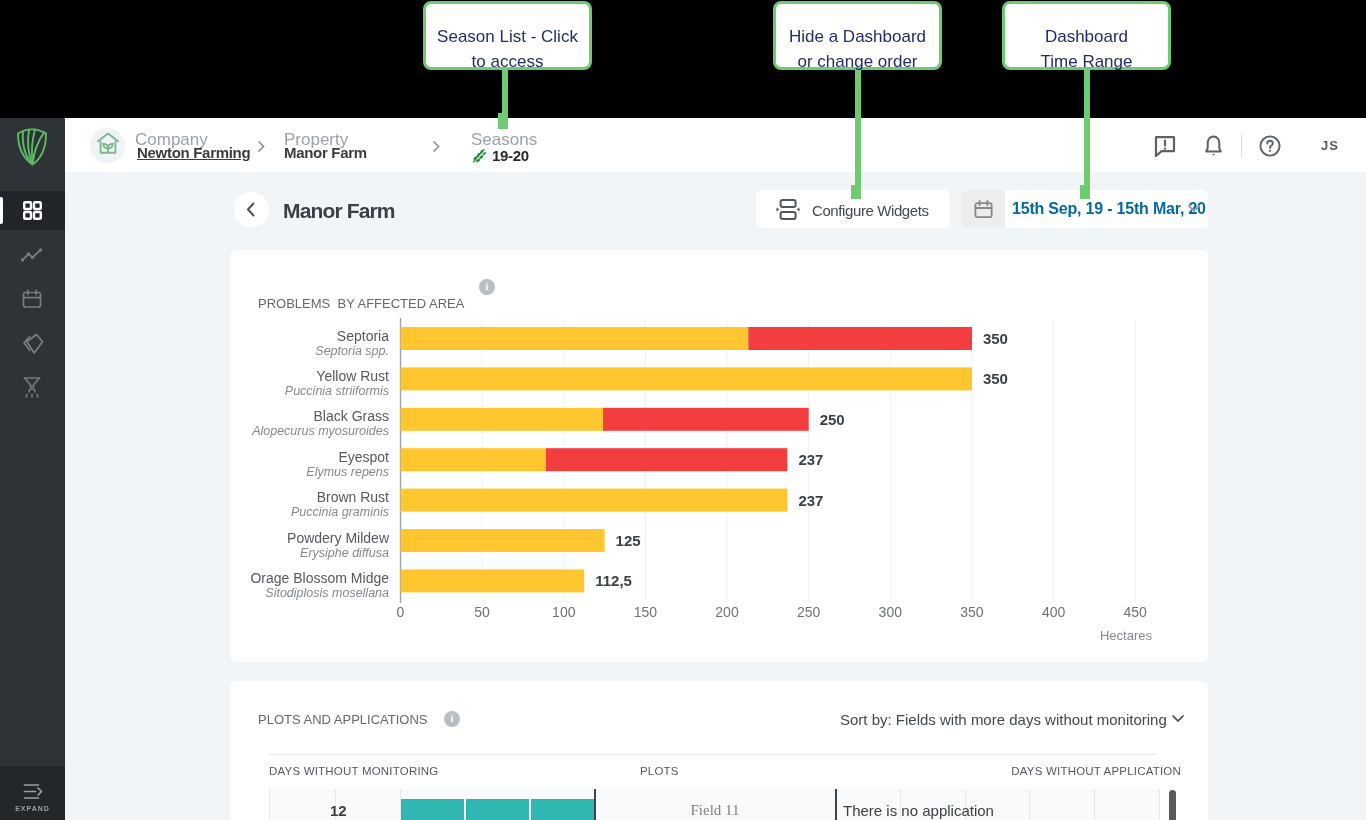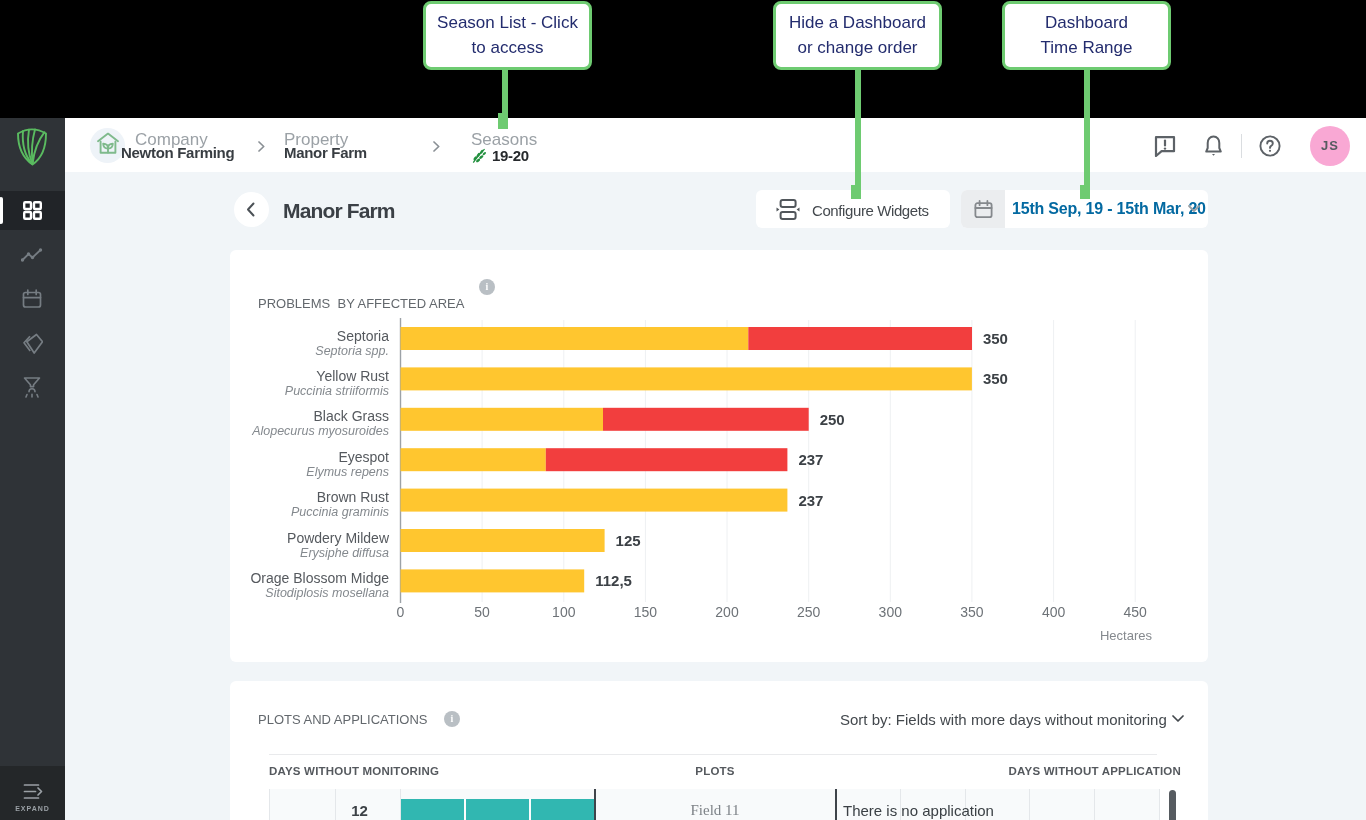--- a/index.html
+++ b/index.html
@@ -5,36 +5,36 @@
   * { margin:0; padding:0; box-sizing:border-box; }
   html,body { width:1366px; height:820px; overflow:hidden; background:#000; font-family:"Liberation Sans", sans-serif; }
   .abs { position:absolute; }
   body { position:relative; }
 
   
   #topband { left:0; top:0; width:1366px; height:118px; background:#000; }
 
   
   .callout { top:1px; height:69px; background:#fff; border:3px solid #6ecb71; border-radius:8px;
-             color:#232c6e; font-size:17px; line-height:25px; text-align:center; padding-top:6px; z-index:30; }
+             color:#232c6e; font-size:17px; line-height:25px; text-align:center; padding-top:20px; z-index:30; }
   .cline { background:#6ecb71; z-index:30; }
 
   
   #sidebar { left:0; top:118px; width:65px; height:702px; background:#2f3337; }
   #selblock { left:0; top:191px; width:65px; height:39px; background:#212428; }
   #selbar { left:-1px; top:197px; width:4px; height:27px; background:#fff; border-radius:3px; }
   #expandblock { left:0; top:766px; width:65px; height:54px; background:#242729; }
   #expandtxt { left:0; top:805px; width:65px; text-align:center; color:#9aa0a5; font-size:7px; letter-spacing:1px; font-weight:bold; }
 
   
   #header { left:65px; top:118px; width:1301px; height:54px; background:#fff; }
   #crumbcircle { left:90px; top:128px; width:35px; height:35px; border-radius:50%; background:#eef3f8; }
   .blabel { font-size:17px; color:#9ba1a6; }
   .bvalue { font-size:15px; font-weight:bold; color:#383d42; letter-spacing:-0.3px; white-space:nowrap; }
-  #avatar { left:1310px; top:126px; width:40px; height:40px; border-radius:50%; background:#f9a8d4;
+  #avatar { left:1310px; top:126px; width:40px; height:40px; border-radius:50%; background:#ffffff;
             color:#565b60; font-size:13px; letter-spacing:1px; text-align:center; line-height:40px; font-weight:bold;}
   .hdivider { left:1241px; top:134px; width:1px; height:24px; background:#dadde0; }
 
   
   #content { left:65px; top:172px; width:1301px; height:648px; background:#f1f5f8; }
   #backbtn { left:234px; top:192px; width:35px; height:35px; border-radius:50%; background:#fff; }
   #pagetitle { left:283px; top:200px; font-size:21px; line-height:21px; letter-spacing:-0.85px; font-weight:bold; color:#3b4046; white-space:nowrap; }
   #cfgbtn { left:756px; top:190px; width:194px; height:38px; background:#fff; border-radius:6px; }
   #cfgtxt { left:812px; top:202px; font-size:15px; color:#44494e; letter-spacing:-0.4px; white-space:nowrap; }
   #datepicker { left:961px; top:190px; width:247px; height:38px; background:#fff; border-radius:6px; overflow:hidden; }
@@ -43,28 +43,28 @@
 
   .card { background:#fff; border-radius:6px; }
   #card1 { left:230px; top:250px; width:978px; height:412px; }
   #card2 { left:230px; top:681px; width:978px; height:139px; border-bottom-left-radius:0; border-bottom-right-radius:0; }
   .cardtitle { font-size:13px; color:#63686d; letter-spacing:0px; white-space:nowrap; }
   .infoicon { width:16px; height:16px; border-radius:50%; background:#b9bfc4; color:#fff; text-align:center;
               font-size:10px; line-height:16px; font-weight:bold; font-family:"Liberation Serif",serif; }
 
   #sortby { left:840px; top:711px; font-size:15px; color:#43484d; }
   #divider2 { left:269px; top:754px; width:888px; height:1px; background:#e9eaec; }
-  .thead { font-size:11.5px; font-weight:bold; color:#55595e; letter-spacing:0.2px; white-space:nowrap; }
+  .thead { font-size:11.5px; font-weight:normal; color:#55595e; letter-spacing:0.2px; white-space:nowrap; }
   #rowbg { left:269px; top:789px; width:890px; height:31px; background:#f8fafb; }
   .vline { top:789px; width:1px; height:31px; background:#e4e7ea; }
   .vdark { top:789px; width:2px; height:31px; background:#3f444a; }
   #tealbar { left:401px; top:799px; width:193px; height:21px; background:#31b7b1; }
   .tealgap { top:799px; width:2px; height:21px; background:#fbfdfd; }
   #scrollthumb { left:1169px; top:790px; width:7px; height:30px; background:#565b60; border-radius:4px 4px 0 0; }
-  #num12 { left:330px; top:802px; width:59px; text-align:center; font-size:15px; font-weight:bold; color:#3c4146; }
+  #num12 { left:330px; top:802px; width:59px; text-align:left; font-size:15px; font-weight:bold; color:#3c4146; }
   #field11 { left:640px; top:802px; width:150px; text-align:center; font-size:15px; color:#7d8287;font-family:Liberation Serif, serif; }
   #noapp { left:843px; top:802px; font-size:15px; color:#3b4045; }
 </style>
 </head>
 <body>
 <div id="topband" class="abs"></div>
 
 <div class="abs callout" style="left:423px; width:169px;">Season List - Click<br>to access</div>
 <div class="abs callout" style="left:773px; width:169px;">Hide a Dashboard<br>or change order</div>
 <div class="abs callout" style="left:1002px; width:169px;">Dashboard<br>Time Range</div>
@@ -82,21 +82,21 @@
 <svg class="abs" style="left:96px; top:131px;" width="24" height="29" viewBox="0 0 24 29">
   <g fill="none" stroke="#7fba8c" stroke-width="1.9" stroke-linecap="round" stroke-linejoin="round">
     <path d="M2,10.2 L12,2.6 L22,10.2"></path>
     <path d="M4.6,10.5 V21.8 H19.4 V10.5"></path>
     <path d="M12,21.5 V14.5"></path>
     <path d="M12,17.5 C8.6,17.5 7.3,15 7.2,12.7 C10.5,12.6 12,14.6 12,17.5 Z"></path>
     <path d="M12,17.5 C15.4,17.5 16.7,15 16.8,12.7 C13.5,12.6 12,14.6 12,17.5 Z"></path>
   </g>
 </svg>
 <div class="abs blabel" style="left:135px; top:130px;">Company</div>
-<div class="abs bvalue" style="left:121px; top:144px;">Newton Farming</div>
+<div class="abs bvalue" style="left:137px; top:144px;text-decoration:underline;">Newton Farming</div>
 <svg class="abs" style="left:258px; top:141px;" width="7" height="11" viewBox="0 0 7 11">
     <path d="M1,1 L5.7,5.5 L1,10" fill="none" stroke="#8a9095" stroke-width="1.7" stroke-linecap="round" stroke-linejoin="round"></path>
   </svg>
 <div class="abs blabel" style="left:284px; top:130px;">Property</div>
 <div class="abs bvalue" style="left:284px; top:144px;">Manor Farm</div>
 <svg class="abs" style="left:433px; top:141px;" width="7" height="11" viewBox="0 0 7 11">
     <path d="M1,1 L5.7,5.5 L1,10" fill="none" stroke="#8a9095" stroke-width="1.7" stroke-linecap="round" stroke-linejoin="round"></path>
   </svg>
 <div class="abs blabel" style="left:471px; top:130px;">Seasons</div>
 <svg class="abs" style="left:471px; top:147px;" width="16" height="17" viewBox="0 0 16 17">
@@ -275,21 +275,21 @@
 
 <div id="card2" class="abs card"></div>
 <div class="abs cardtitle" style="left:258px; top:712px;">PLOTS AND APPLICATIONS</div>
 <div class="abs infoicon" style="left:444px; top:711px;">i</div>
 <div id="sortby" class="abs">Sort by: Fields with more days without monitoring</div>
 <svg class="abs" style="left:1172px; top:715px;" width="12" height="8" viewBox="0 0 12 8">
     <path d="M1,1 L6,6 L11,1" fill="none" stroke="#43484d" stroke-width="1.7" stroke-linecap="round" stroke-linejoin="round"></path>
   </svg>
 <div id="divider2" class="abs"></div>
 <div class="abs thead" style="left:269px; top:765px;">DAYS WITHOUT MONITORING</div>
-<div class="abs thead" style="left:640px; top:765px; width:150px; text-align:center;">PLOTS</div>
+<div class="abs thead" style="left:640px; top:765px; width:150px; ">PLOTS</div>
 <div class="abs thead" style="left:931px; top:765px; width:250px; text-align:right;">DAYS WITHOUT APPLICATION</div>
 <div id="rowbg" class="abs"></div>
 <div class="abs vline" style="left:269px;"></div>
 <div class="abs vline" style="left:335px;"></div>
 <div class="abs vline" style="left:400px;"></div>
 <div class="abs vline" style="left:900px;"></div>
 <div class="abs vline" style="left:965px;"></div>
 <div class="abs vline" style="left:1029px;"></div>
 <div class="abs vline" style="left:1094px;"></div>
 <div class="abs vline" style="left:1159px;"></div>

